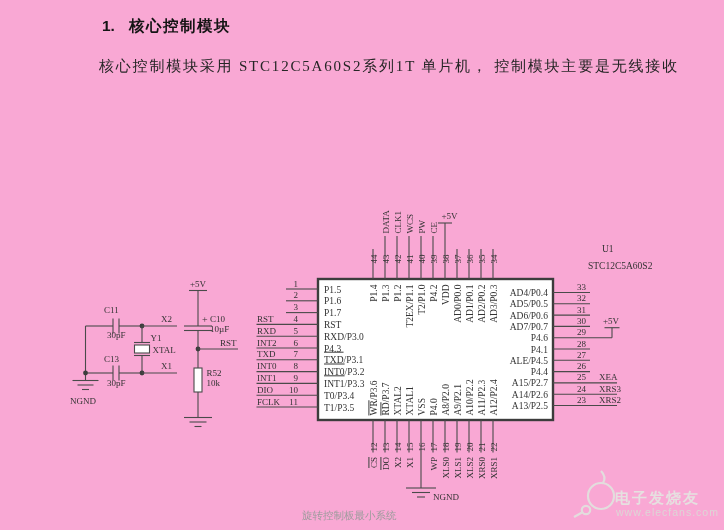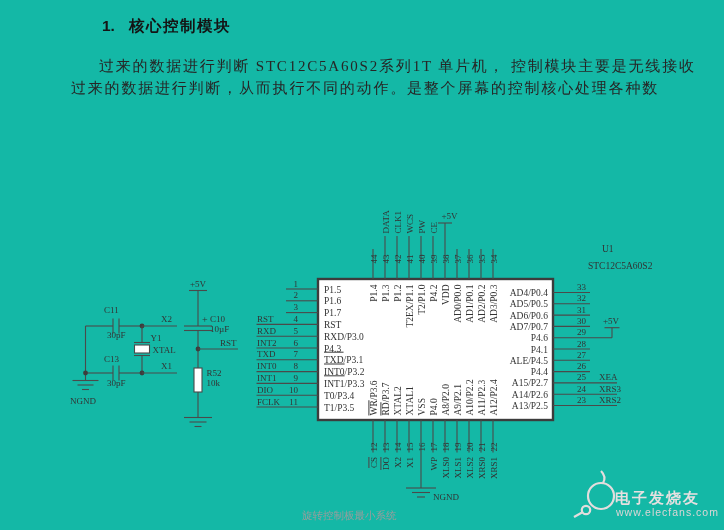--- a/index.html
+++ b/index.html
@@ -1,16 +1,16 @@
 <!DOCTYPE html>
 <html><head>
 <meta charset="utf-8">
 <style>
   html,body{margin:0;padding:0;background:#fff;}
-  .page{position:relative;width:724px;height:530px;background:#14b8a6;overflow:hidden;
+  .page{position:relative;width:724px;height:530px;background:#f9a8d4;overflow:hidden;
         font-family:"Liberation Serif","DejaVu Serif",serif;}
   .title{position:absolute;left:102px;top:16px;font-family:"Liberation Sans",sans-serif;
          font-weight:bold;font-size:15.5px;color:#141414;white-space:nowrap;}
   .title .tnum{letter-spacing:0;}
   .title .ttxt{margin-left:14px;letter-spacing:1.5px;}
   .pline{position:absolute;font-size:15px;letter-spacing:1.8px;color:#262626;white-space:nowrap;}
   #pl1{left:99px;top:57px;}
   #pl2{left:71px;top:79px;}
   #pl3{left:71px;top:101px;}
   svg{position:absolute;left:0;top:0;}
@@ -26,22 +26,21 @@
 </style>
 </head>
 <body>
 
 <div class="page">
 
   <div class="title">
     <span class="tnum">1.</span><span class="ttxt">核心控制模块</span>
   </div>
 
-  <div class="pline" id="pl1">过来的数据进行判断 STC12C5A60S2系列1T 单片机， 控制模块主要是无线接收</div>
-  <div class="pline" id="pl2">过来的数据进行判断，从而执行不同的动作。是整个屏幕的控制核心处理各种数</div>
+  <div class="pline" id="pl1">核心控制模块采用 STC12C5A60S2系列1T 单片机， 控制模块主要是无线接收</div>
 
   <svg id="sch" width="724" height="530" viewBox="0 0 724 530">
 
     <g>
       <text x="198" y="287" font-size="9" text-anchor="middle">+5V</text>
       <line class="w" x1="189" y1="290.5" x2="207" y2="290.5"></line>
       <line class="w" x1="198" y1="290.5" x2="198" y2="326"></line>
       <line class="w" x1="184" y1="326" x2="212" y2="326"></line>
       <line class="w" x1="184" y1="330.5" x2="212" y2="330.5"></line>
       <text x="202" y="322.5" font-size="10">+</text>

